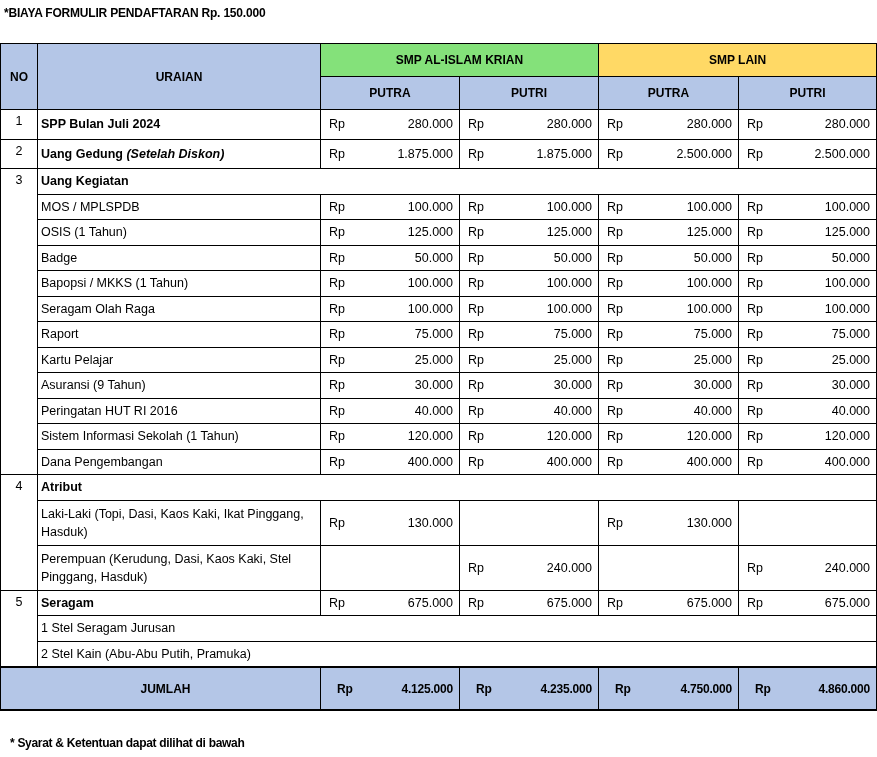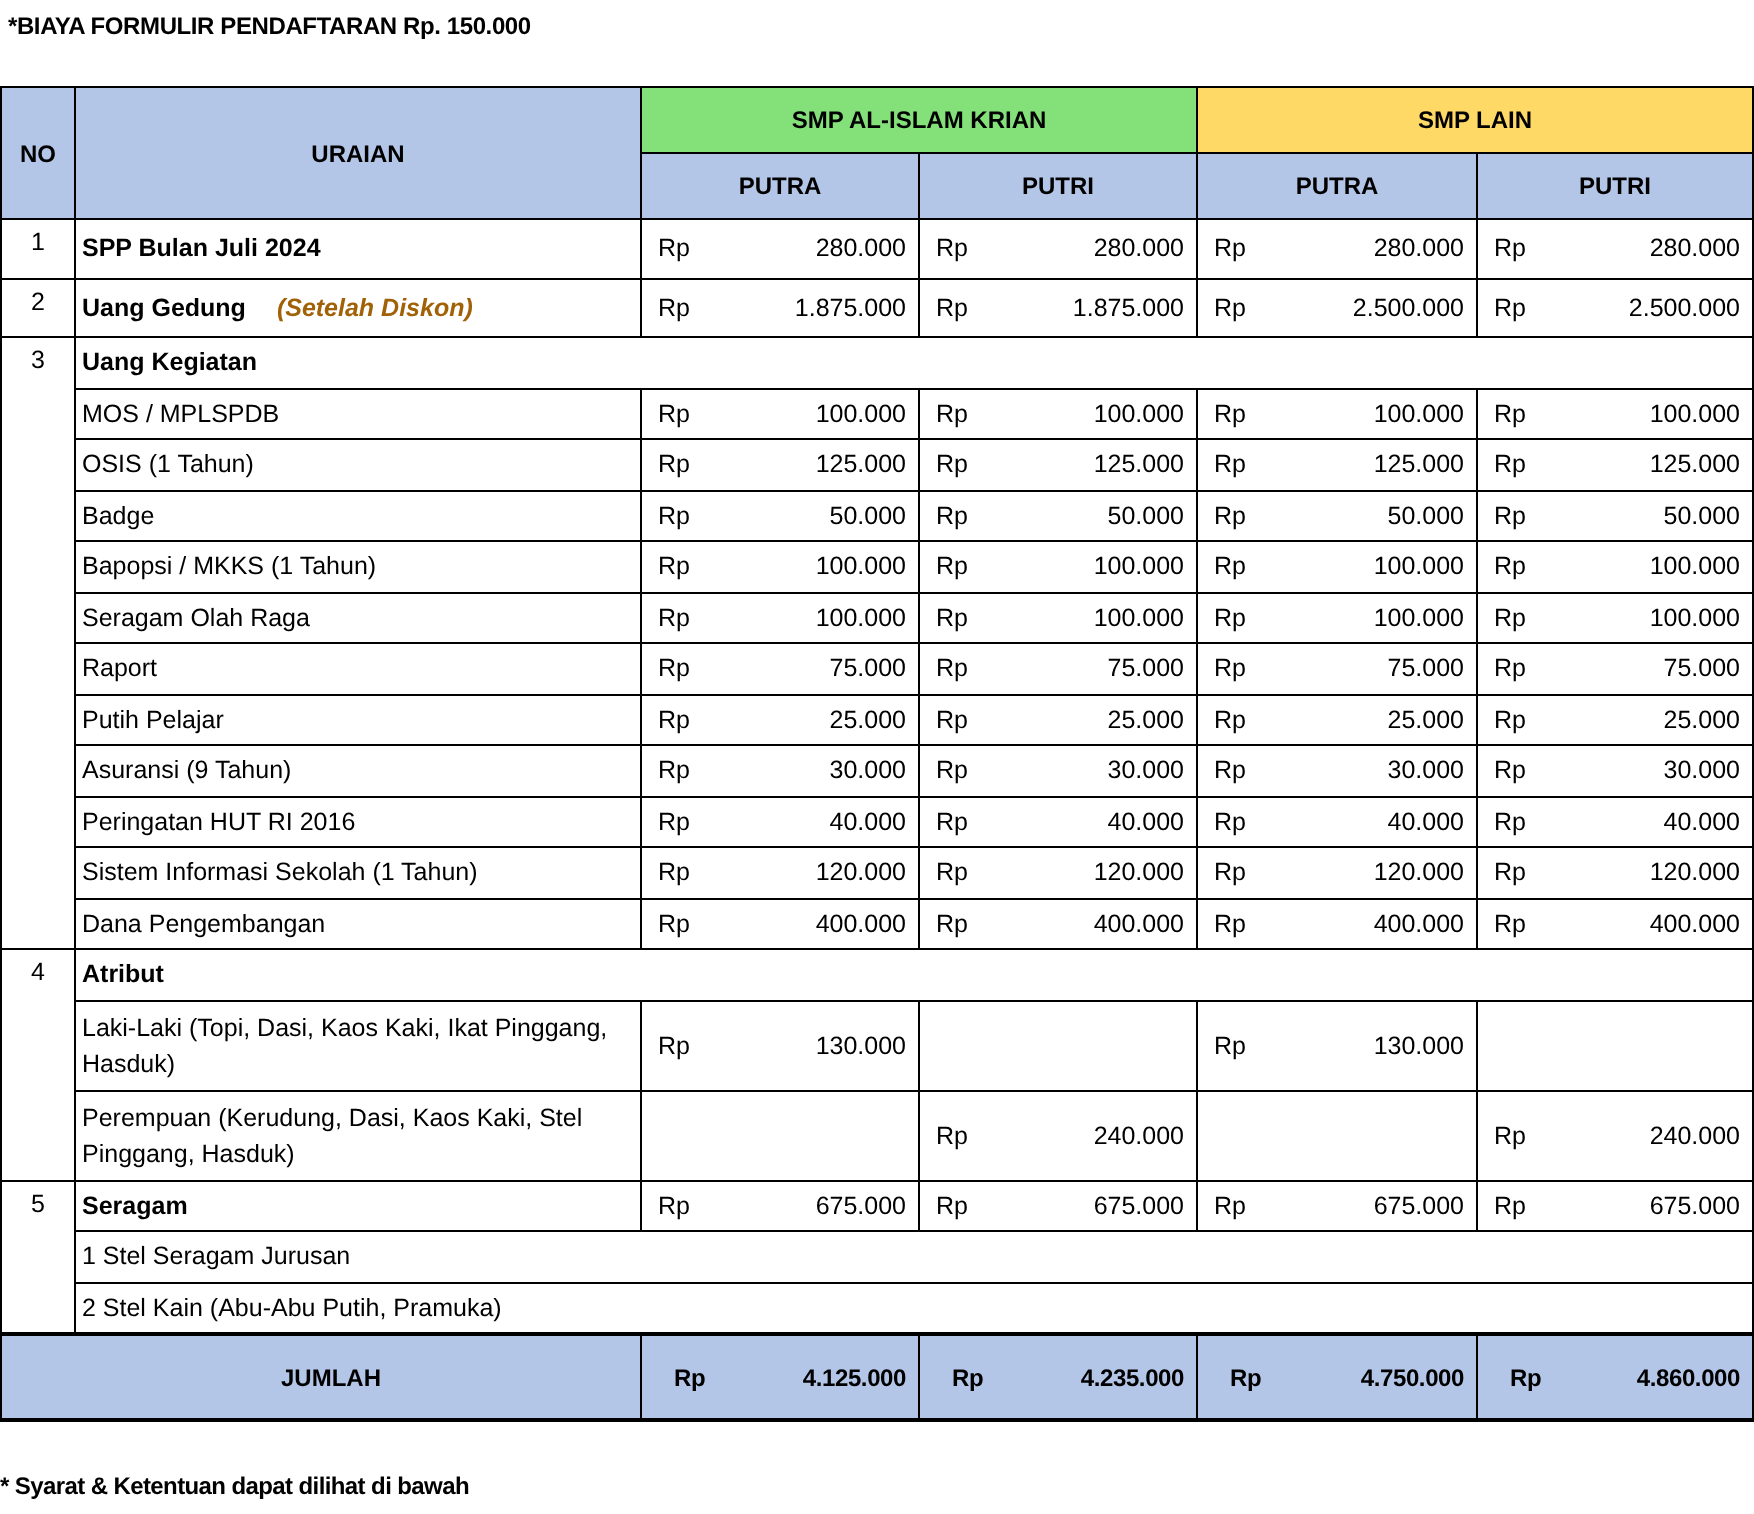--- a/index.html
+++ b/index.html
@@ -1,31 +1,31 @@
 <!DOCTYPE html>
 <html><head>
 <meta charset="utf-8">
 <style>
   html, body { margin: 0; padding: 0; background: #ffffff; }
   body { width: 877px; height: 757px; position: relative; font-family: "Liberation Sans", sans-serif; color: #000; overflow: hidden; }
   .note-top { position: absolute; left: 4px; top: 6px; font-size: 12px; font-weight: bold; letter-spacing: -0.2px; }
-  .note-bottom { position: absolute; left: 0; top: 736px; font-size: 12px; font-weight: bold; letter-spacing: -0.3px; }
+  .note-bottom { position: absolute; left: 10px; top: 736px; font-size: 12px; font-weight: bold; letter-spacing: -0.3px; }
   table { position: absolute; left: 0; top: 43px; border-collapse: collapse; table-layout: fixed; width: 876px; font-size: 12.5px; }
   td, th { border: 1px solid #000; padding: 0 6px; height: 24.5px; white-space: nowrap; overflow: hidden; }
   th { font-weight: bold; text-align: center; font-size: 12px; }
   .hdr-blue { background: #b4c6e7; }
   .hdr-green { background: #84e17a; }
   .hdr-yellow { background: #ffd965; }
   .hr1 th { height: 32px; margin-left: 48px; }
   .hr2 th { height: 32px; }
   td.no { text-align: center; vertical-align: top; padding-top: 4px; border-bottom: none; border-top: 1px solid #000; }
   td.no.last { border-bottom: 1px solid #000; }
   td.desc { padding-left: 3px; }
   td.desc.bold { font-weight: bold; }
-  .red { color: #a16207; font-style: italic; font-weight: bold; margin-left: 12px; }
+  .red { color: #000000; font-style: italic; font-weight: bold; }
   td.amt { padding: 0 6px 0 8px; }
   .amt-inner { display: flex; justify-content: space-between; }
   td.wrap { white-space: normal; line-height: 18px; height: 44px; padding-top: 0; padding-bottom: 0; }
   tr.total td { background: #b4c6e7; font-weight: bold; height: 41px; border-top: 2px solid #000; border-bottom: 2px solid #000; padding-left: 16px; }
   tr.total td.label { text-align: center; font-size: 12px; }
   tr.total .amt-inner { font-size: 12px; letter-spacing: -0.2px; }
   table { border: 1px solid #000; }
 </style>
 </head>
 <body>
@@ -272,21 +272,21 @@
           </div>
         </td>
         <td class="amt">
           <div class="amt-inner">
             <span>Rp</span>
             <span>75.000</span>
           </div>
         </td>
       </tr>
       <tr>
-        <td class="desc">Putih Pelajar</td>
+        <td class="desc">Kartu Pelajar</td>
         <td class="amt">
           <div class="amt-inner">
             <span>Rp</span>
             <span>25.000</span>
           </div>
         </td>
         <td class="amt">
           <div class="amt-inner">
             <span>Rp</span>
             <span>25.000</span>

